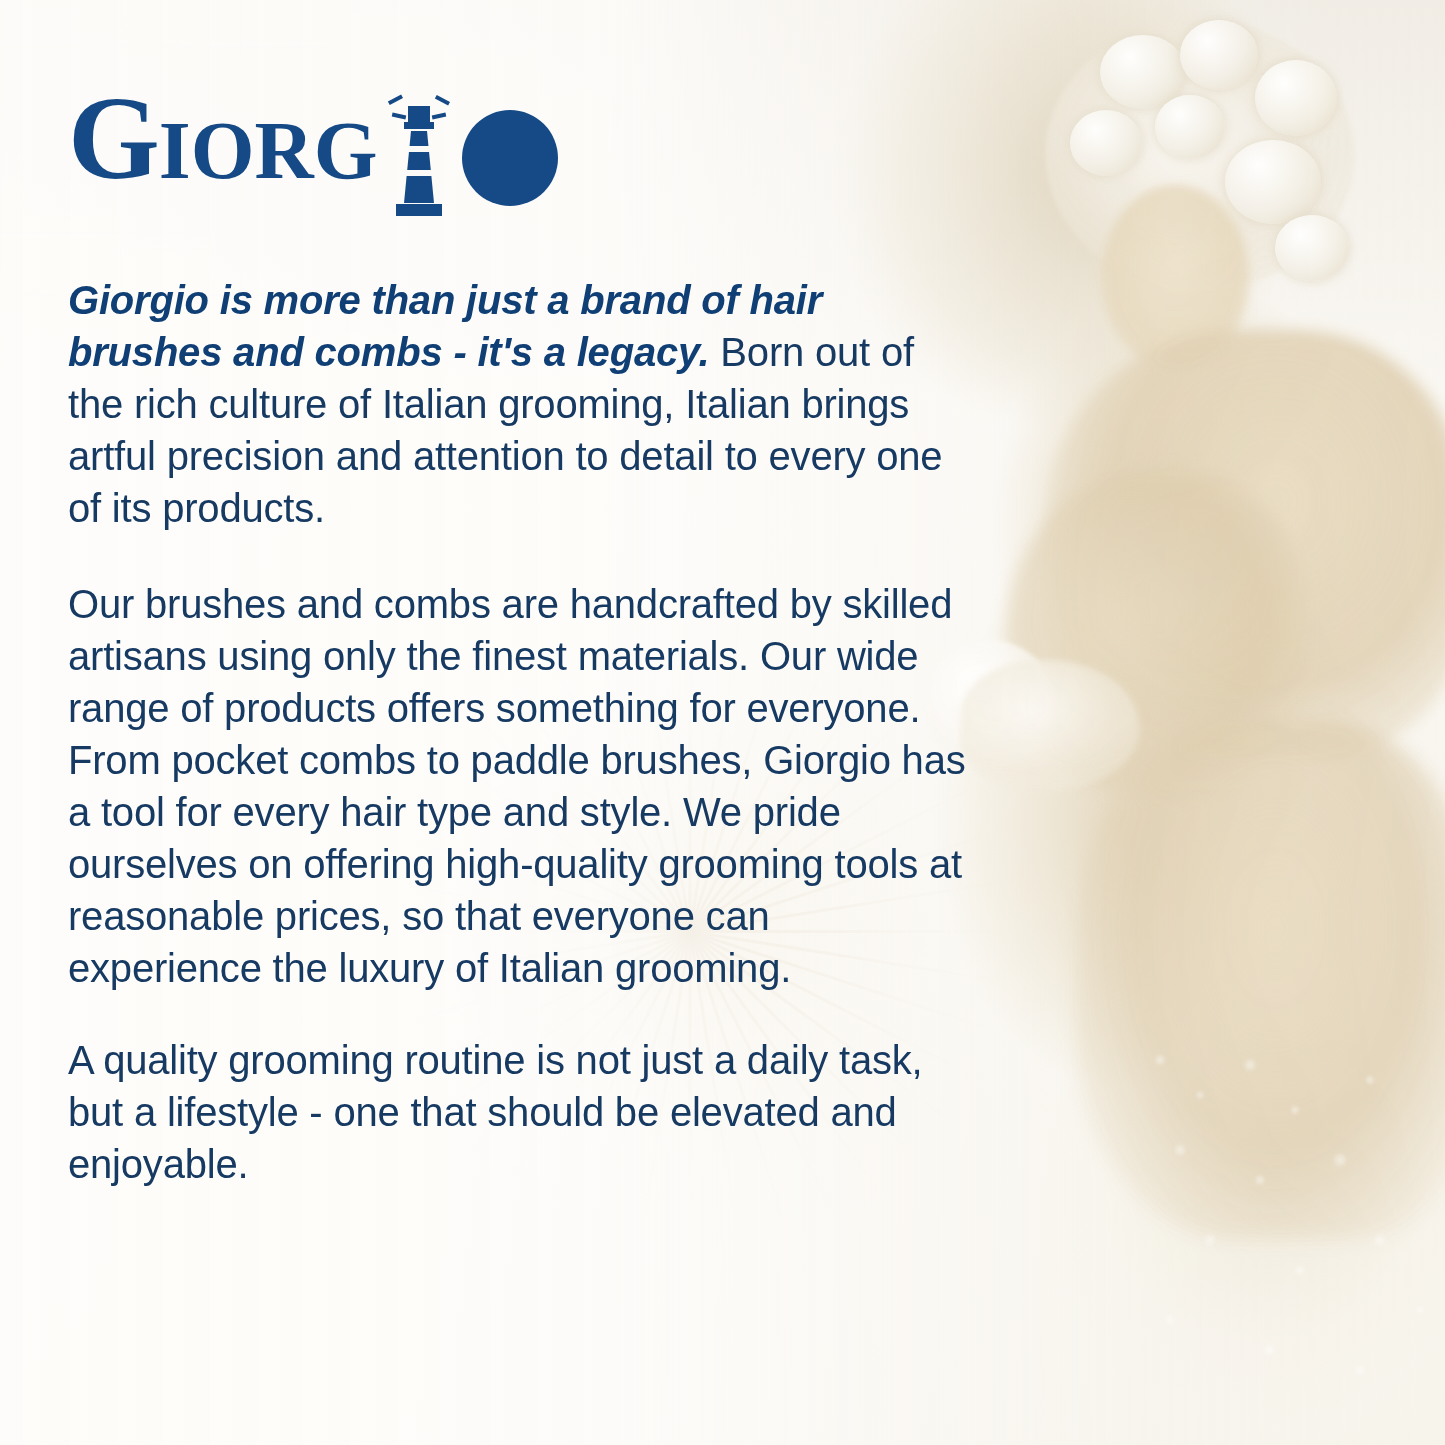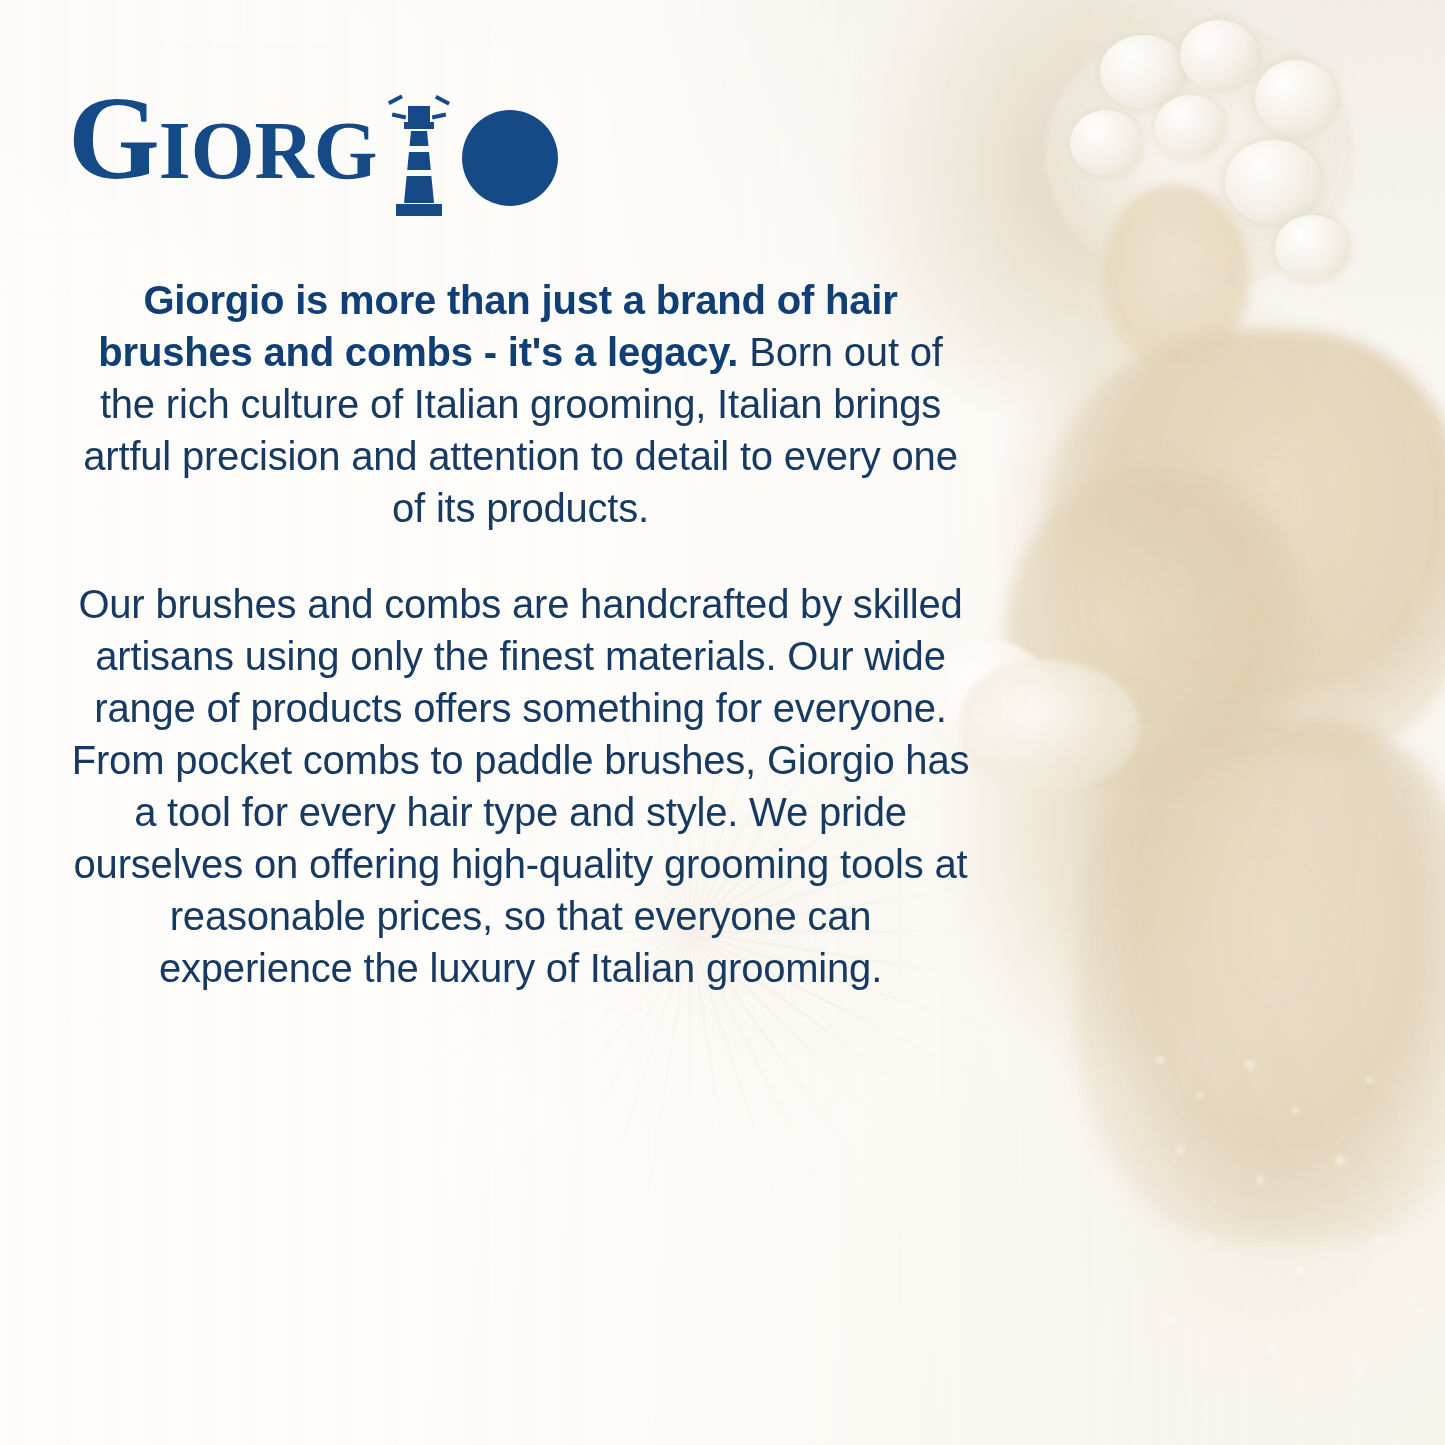--- a/index.html
+++ b/index.html
@@ -153,21 +153,20 @@
     position: absolute;
     inset: 0;
     background: linear-gradient(90deg, rgba(253,252,250,0.93) 0%, rgba(253,252,250,0.88) 42%, rgba(253,252,250,0.45) 60%, rgba(253,252,250,0.10) 75%, rgba(253,252,250,0) 100%);
   }
 
   
   .content {
     position: absolute;
     inset: 0;
     padding: 80px 0 13px 68px;
-    text-align: center;
   }
 
   
   .logo {
     display: flex;
     align-items: flex-start;
     height: 150px;
     margin-bottom: 44px;
   }
   .logo-word {
@@ -206,20 +205,21 @@
     color: #173a63;
     font-size: 40px;
     line-height: 1.30;
     letter-spacing: -0.2px;
     margin-bottom: 40px;
   }
   .copy p.lead { margin-bottom: 44px; }
   .copy b {
     font-weight: 700;
     color: #0f3f75;
+    font-style: italic;
   }
 </style>
 </head>
 <body>
 
 <div class="canvas">
 
   <div class="bg-photo"></div>
   <div class="bricks"></div>
 
@@ -312,16 +312,17 @@
           </g>
         </svg>
       </div>
 
       <div class="logo-dot"></div>
     </div>
 
     <div class="copy">
       <p class="lead"><b>Giorgio is more than just a brand of hair brushes and combs - it's a legacy.</b><span> Born out of the rich culture of Italian grooming, Italian brings artful precision and attention to detail to every one of its products.</span></p>
       <p>Our brushes and combs are handcrafted by skilled artisans using only the finest materials. Our wide range of products offers something for everyone. From pocket combs to paddle brushes, Giorgio has a tool for every hair type and style. We pride ourselves on offering high-quality grooming tools at reasonable prices, so that everyone can experience the luxury of Italian grooming.</p>
+      <p>A quality grooming routine is not just a daily task, but a lifestyle - one that should be elevated and enjoyable.</p>
     </div>
 
   </div>
 </div>
 
 </body></html>

